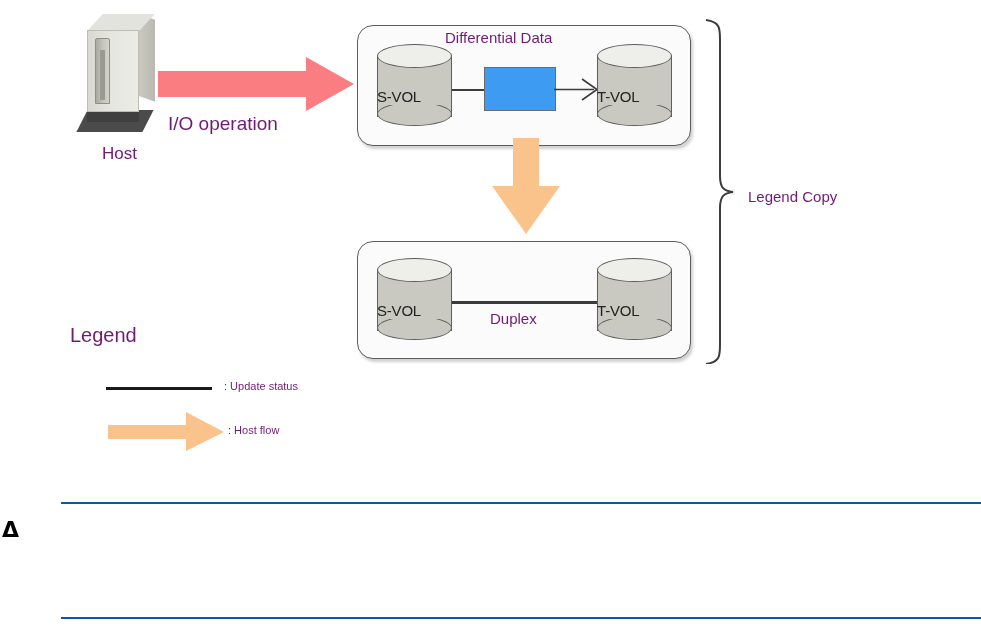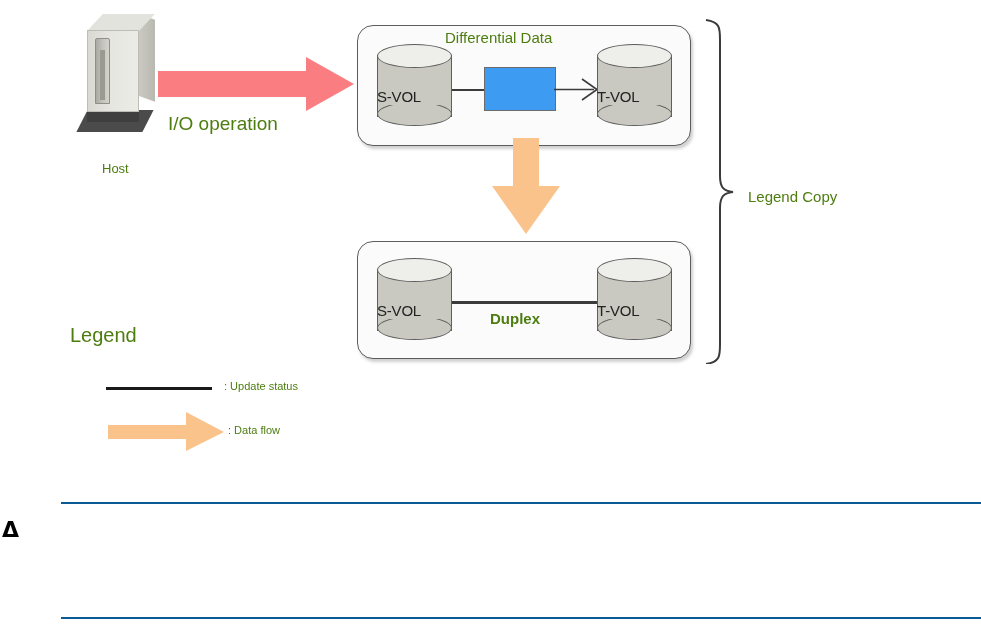--- a/index.html
+++ b/index.html
@@ -18,21 +18,21 @@
   #canvas {
     position: absolute;
     left: 0;
     top: 0;
     width: 981px;
     height: 627px;
   }
   .lbl {
     position: absolute;
     white-space: nowrap;
-    color: #4d7c0f;
+    color: #701a75;
     font-family: "Liberation Sans", sans-serif;
   }
   
   .host-wrap { position: absolute; left: 78px; top: 8px; width: 80px; height: 130px; }
   .host-shadow {
     position: absolute; left: 4px; top: 102px; width: 66px; height: 22px;
     background: #4b4b4b;
     transform: skewX(-27deg);
   }
   .host-base {
@@ -120,22 +120,22 @@
   }
   .blue-rect {
     position: absolute;
     background: #3d9bf2;
     border: 1.5px solid #6b6b6b;
     box-sizing: border-box;
   }
   
   #label-diff { left: 445px; top: 29px; font-size: 15px; }
   #label-io { left: 168px; top: 113px; font-size: 19px; }
-  #label-host { left: 102px; top: 144px; font-size: 13px; margin-top: 17px; }
-  #label-duplex { left: 490px; top: 310px; font-size: 15px; font-weight: bold; }
+  #label-host { left: 102px; top: 144px; font-size: 17px; }
+  #label-duplex { left: 490px; top: 310px; font-size: 15px; }
   #label-update { left: 748px; top: 188px; font-size: 15px; }
   #label-legend { left: 70px; top: 324px; font-size: 20px; }
   #label-duplex-status { left: 224px; top: 380px; font-size: 11px; }
   #label-time-flow { left: 228px; top: 424px; font-size: 11px; }
   
   .legend-line {
     position: absolute; left: 106px; top: 387px; width: 106px; height: 3px;
     background: #1a1a1a;
   }
   .legend-arrow { position: absolute; left: 108px; top: 412px; }
@@ -235,19 +235,19 @@
   <div class="lbl" id="label-update">Legend Copy</div>
 
   <div class="lbl" id="label-legend">Legend</div>
 
   <div class="legend-line"></div>
   <div class="lbl" id="label-duplex-status">: Update status</div>
 
   <svg class="legend-arrow" width="118" height="40" viewBox="0 0 118 40">
     <path d="M0,13 L78,13 L78,0 L116,20 L78,39 L78,27 L0,27 Z" fill="#fac38c"></path>
   </svg>
-  <div class="lbl" id="label-time-flow">: Data flow</div>
+  <div class="lbl" id="label-time-flow">: Host flow</div>
 
   <div id="delta-mark">Δ</div>
   <div class="rule" id="rule-top"></div>
   <div class="rule" id="rule-bottom"></div>
 
 </div>
 
 </body></html>

